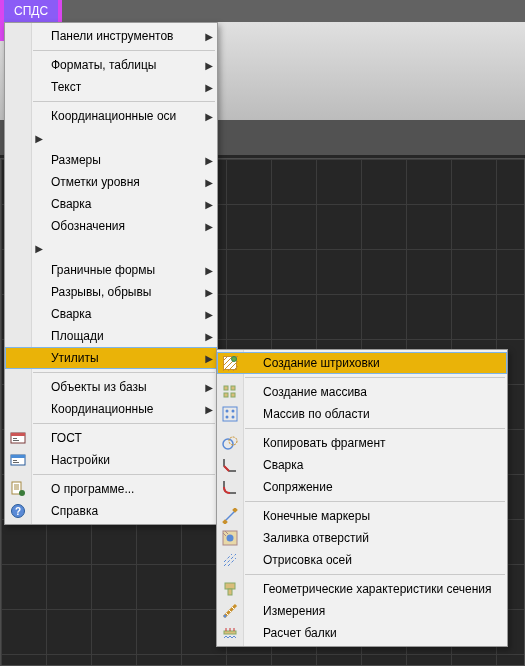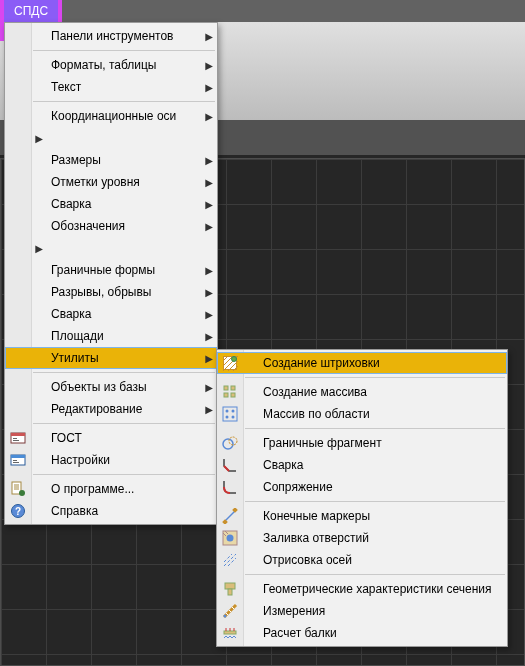--- a/index.html
+++ b/index.html
@@ -110,21 +110,21 @@
         <span class="arw">▶</span>
       </div>
       <div class="sep"></div>
       <div class="mi">
         <span class="ic"></span>
         <span class="lbl">Объекты из базы</span>
         <span class="arw">▶</span>
       </div>
       <div class="mi">
         <span class="ic"></span>
-        <span class="lbl">Редактирование</span>
+        <span class="lbl">Координационные</span>
         <span class="arw">▶</span>
       </div>
       <div class="sep"></div>
       <div class="mi">
         <span class="ic">
           <svg width="16" height="16" viewBox="0 0 16 16">
             <rect x="1" y="3" width="14" height="10" fill="#fff" stroke="#7a3a3a"></rect>
             <rect x="1" y="3" width="14" height="3" fill="#c55"></rect>
             <rect x="3" y="8" width="4" height="1" fill="#666"></rect>
             <rect x="3" y="10" width="6" height="1" fill="#666"></rect>
@@ -204,21 +204,21 @@
         <span class="lbl">Массив по области</span>
       </div>
       <div class="sep"></div>
       <div class="mi">
         <span class="ic">
           <svg width="16" height="16" viewBox="0 0 16 16">
             <circle cx="6" cy="9" r="5" fill="none" stroke="#5a8ad6" stroke-width="1.5"></circle>
             <circle cx="11" cy="6" r="4" fill="none" stroke="#c9902a" stroke-dasharray="2 1"></circle>
           </svg>
         </span>
-        <span class="lbl">Граничные фрагмент</span>
+        <span class="lbl">Копировать фрагмент</span>
       </div>
       <div class="mi">
         <span class="ic">
           <svg width="16" height="16" viewBox="0 0 16 16">
             <path d="M2 2v7l5 5h7" fill="none" stroke="#444" stroke-width="1.5"></path>
             <path d="M2 9l5 5" stroke="#c33" stroke-width="2"></path>
           </svg>
         </span>
         <span class="lbl">Сварка</span>
       </div>

